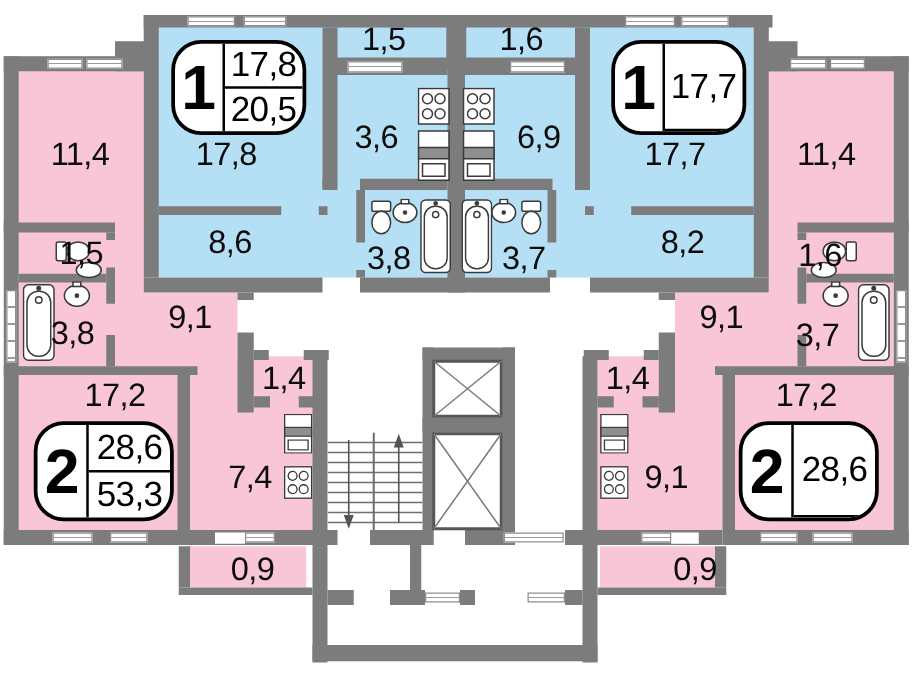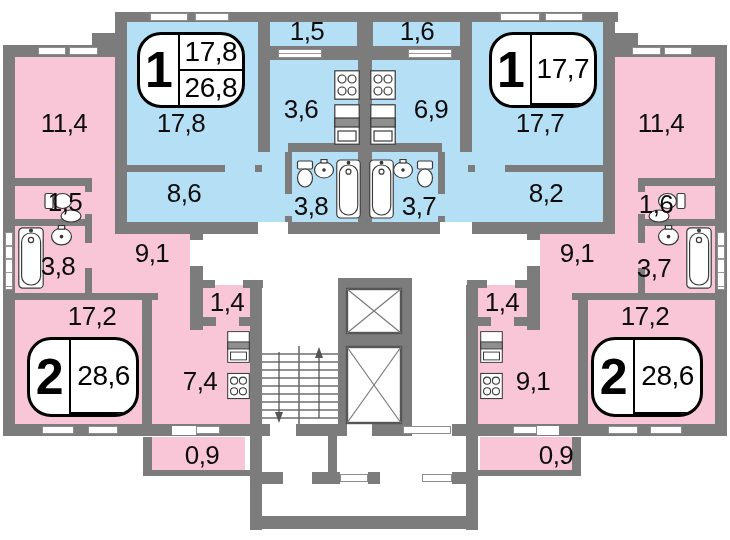--- a/index.html
+++ b/index.html
@@ -369,33 +369,34 @@
   <span class="lbl" style="left:577px;top:253px">9,1</span>
   <span class="lbl" style="left:645px;top:316px">17,2</span>
   <span class="lbl" style="left:502px;top:302px">1,4</span>
   <span class="lbl" style="left:533px;top:381px">9,1</span>
   <span class="lbl" style="left:556px;top:455px">0,9</span>
 
   <div class="badge" style="left:137px;top:32px;width:108px;height:76px">
     <div class="badge-num">1</div>
     <div class="badge-vals">
       <div class="top">17,8</div>
-      <div>26,8</div>
+      <div>20,5</div>
     </div>
   </div>
   <div class="badge" style="left:489px;top:32px;width:108px;height:76px">
     <div class="badge-num">1</div>
     <div class="badge-vals">
       <div class="top">17,7</div>
     </div>
   </div>
   <div class="badge" style="left:27px;top:337px;width:112px;height:80px">
     <div class="badge-num">2</div>
     <div class="badge-vals">
       <div class="top">28,6</div>
+      <div>53,3</div>
     </div>
   </div>
   <div class="badge" style="left:591px;top:337px;width:112px;height:80px">
     <div class="badge-num">2</div>
     <div class="badge-vals">
       <div class="top">28,6</div>
     </div>
   </div>
 
 </div>

